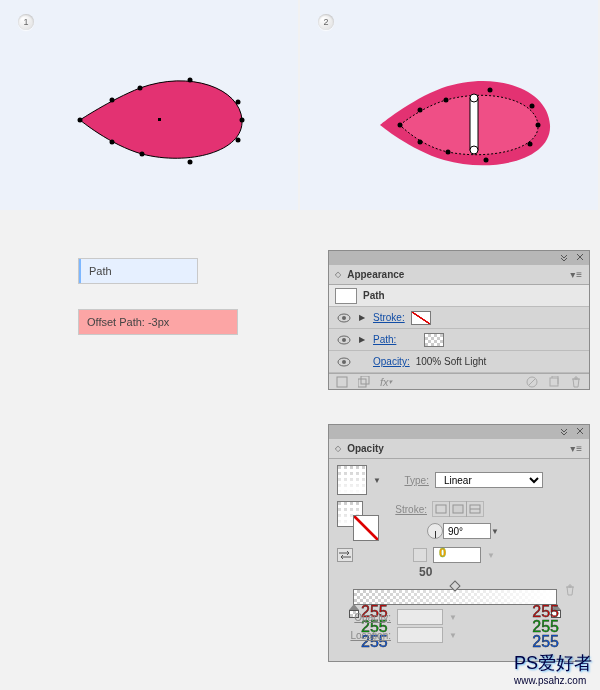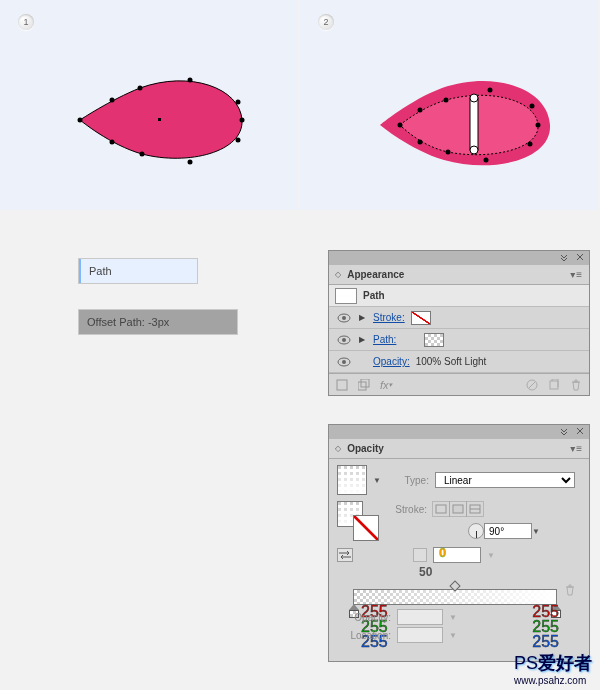--- a/index.html
+++ b/index.html
@@ -9,76 +9,76 @@
 .previews { display: flex; gap: 2px; }
 .preview-pane { width: 298px; height: 210px; background: #edf2fa; position: relative; }
 .preview-badge { position: absolute; top: 14px; left: 18px; width: 16px; height: 16px; border-radius: 50%; background: radial-gradient(circle at 30% 30%, #fff 0%, #ddd 100%); box-shadow: inset 0 1px 2px rgba(0,0,0,.2), 0 1px 1px rgba(255,255,255,.8); font-size: 9px; text-align: center; line-height: 16px; color: #666; }
 .preview-shape { position: absolute; top: 70px; left: 70px; }
 
 
 .wizard { position: absolute; top: 258px; left: 78px; width: 120px; border: 1px solid #c9c9c9; background: #fff; font-size: 11px; }
 .wizard .row { padding: 6px 8px; border-bottom: 1px solid #e3e3e3; color: #444; }
 .wizard .row:last-child { border-bottom: none; }
 .wizard .row.sel { background: #e6f0ff; border-left: 2px solid #7db7ff; }
-.offset { position: absolute; top: 307px; left: 78px; width: 160px; border: 1px solid #c9c9c9; background: #a3a3a3; font-size: 11px; padding: 6px 8px; color: #444; margin-top: 2px; }
+.offset { position: absolute; top: 307px; left: 78px; width: 160px; border: 1px solid #c9c9c9; background: #fca5a5; font-size: 11px; padding: 6px 8px; color: #444; margin-top: 2px; }
 
 
 .panel { position: absolute; background: #d6d6d6; border: 1px solid #8b8b8b; font-size: 10px; color: #3a3a3a; }
 .panel .tabbar { height: 14px; background: #b7b7b7; position: relative; }
 .panel .collapse-icons { position: absolute; right: 4px; top: 1px; display: flex; gap: 6px; }
 .panel .collapse-icons .ci { width: 10px; height: 10px; }
 .panel .header { display: flex; align-items: center; height: 20px; background: #d6d6d6; border-bottom: 1px solid #a9a9a9; padding: 0 6px; gap: 6px; }
 .panel .header .tri { font-size: 8px; color: #6b6b6b; }
-.panel .footer { height: 22px; border-top: 1px solid #a9a9a9; display: flex; align-items: center; padding: 0 6px; gap: 8px; }
+.panel .footer { height: 16px; border-top: 1px solid #a9a9a9; display: flex; align-items: center; padding: 0 6px; gap: 8px; }
 .panel .footer .spacer { flex: 1; }
 .panel .footer .fi { width: 14px; height: 14px; opacity: .55; display: inline-flex; align-items: center; justify-content: center; }
 
 .appearance { top: 250px; left: 328px; width: 262px; }
 .appearance .prow { display: flex; align-items: center; height: 22px; border-bottom: 1px solid #bcbcbc; padding: 0 6px; gap: 6px; background: #d6d6d6; }
 .appearance .prow.title { background: #e8e8e8; }
 .appearance .swatch { width: 22px; height: 16px; border: 1px solid #8b8b8b; background: #fff; }
 .appearance .eye { width: 18px; height: 18px; display: inline-flex; align-items: center; justify-content: center; }
 .appearance .tri2 { width: 8px; font-size: 8px; color: #444; }
 .appearance .lbl { color: #114da6; text-decoration: underline; }
 .appearance .val { color: #333; }
 .minisw { width: 20px; height: 14px; border: 1px solid #7a7a7a; display: inline-block; }
 .nostroke { background: #fff; position: relative; }
 .nostroke::after { content: ""; position: absolute; left: 0; top: 0; right: 0; bottom: 0; background: linear-gradient(to top right, transparent 45%, #d00 47%, #d00 53%, transparent 55%); }
 .checker { background-image: linear-gradient(45deg,#ccc 25%,transparent 25%),linear-gradient(-45deg,#ccc 25%,transparent 25%),linear-gradient(45deg,transparent 75%,#ccc 75%),linear-gradient(-45deg,transparent 75%,#ccc 75%); background-size: 6px 6px; background-position: 0 0,0 3px,3px -3px,-3px 0; background-color: #fff; }
 
 .gradient { top: 424px; left: 328px; width: 262px; height: 238px; }
 .gradient .body { padding: 6px 8px 4px 8px; position: relative; height: calc(100% - 34px); }
 .gradient .row { display: flex; align-items: center; gap: 6px; margin-bottom: 6px; }
-.gradient .lblg { color: #888; width: 42px; text-align: right; font-size: 10px; }
+.gradient .lblg { color: #888; width: 42px; text-align: right; font-size: 10px; text-decoration: underline; }
 select, input[type=text] { font-size: 10px; border: 1px solid #8b8b8b; background: #fff; height: 16px; padding: 0 4px; }
 .preview-sw { width: 30px; height: 30px; border: 1px solid #7a7a7a; }
 .swpair { position: relative; width: 42px; height: 40px; }
 .swpair .fillbox { position: absolute; top: 0; left: 0; width: 26px; height: 26px; border: 1px solid #7a7a7a; }
 .swpair .strokebox { position: absolute; bottom: 0; right: 0; width: 26px; height: 26px; border: 1px solid #7a7a7a; background: #fff; }
 .strokegroup { display: inline-flex; }
 .strokegroup .btn { width: 18px; height: 16px; border: 1px solid #9a9a9a; background: #d6d6d6; display: inline-flex; align-items: center; justify-content: center; margin-left: -1px; opacity: .5; }
-.anglefield { display: flex; align-items: center; gap: 0; justify-content: center; }
+.anglefield { display: flex; align-items: center; gap: 0; }
 .anglei { width: 16px; height: 16px; border: 1px solid #999; border-radius: 50%; position: relative; background: #eaeaea; }
 .anglei::after { content: ""; position: absolute; left: 50%; top: 50%; width: 1px; height: 7px; background: #333; transform-origin: top; transform: rotate(0deg); }
 .revbtn { width: 16px; height: 14px; border: 1px solid #999; background: #e3e3e3; display: inline-flex; align-items: center; justify-content: center; }
 .aspectbtn { width: 14px; height: 14px; border: 1px solid #999; background: #e3e3e3; opacity: .6; display: inline-block; }
 .gradbar { width: 204px; height: 16px; border: 1px solid #7a7a7a; position: relative; margin-top: 6px; margin-left: 16px; }
 .gradbar .fill { position: absolute; left:0; top:0; right:0; bottom:0; background-image: linear-gradient(to right, rgba(255,255,255,0) 0%, #ffffff 100%), linear-gradient(45deg,#ccc 25%,transparent 25%),linear-gradient(-45deg,#ccc 25%,transparent 25%),linear-gradient(45deg,transparent 75%,#ccc 75%),linear-gradient(-45deg,transparent 75%,#ccc 75%); background-size: 100% 100%,6px 6px,6px 6px,6px 6px,6px 6px; background-position: 0 0,0 0,0 3px,3px -3px,-3px 0; background-color:#fff; }
 .gradbar .dia { position: absolute; top: -8px; width: 8px; height: 8px; transform: rotate(45deg); background: #d6d6d6; border: 1px solid #666; }
 .gradstop { position: absolute; bottom: -12px; width: 10px; height: 12px; }
 .gradstop .cap { width: 10px; height: 6px; background: #888; clip-path: polygon(50% 0,100% 100%,0 100%); }
 .gradstop .box { width: 10px; height: 8px; border: 1px solid #555; }
 .gradtrash { width: 14px; height: 14px; opacity: .5; display: inline-flex; align-items: center; justify-content: center; margin-left: 6px; }
 .rgbcol { position: absolute; font-family: Impact, Arial Black, sans-serif; font-size: 16px; line-height: 15px; text-align: center; }
 .rgbcol span { display: block; -webkit-text-stroke: 0.5px #333; }
 .r { color: #d00; }
 .g { color: #0a0; }
 .b { color: #05e; }
 .watermark { position: absolute; right: 8px; bottom: 4px; font-family: Impact,Arial Black,sans-serif; font-size: 18px; color: #004; text-shadow: 1px 1px 2px rgba(0,150,255,.6); }
-.watermark .cn { color: #004; font-weight: bold; }
+.watermark .cn { color: #004; }
 </style>
 </head>
 <body>
 
 <div class="previews">
   <div class="preview-pane">
     <div class="preview-badge">1</div>
     <svg class="preview-shape" width="180" height="100">
       <path d="M10,50 C10,50 40,30 70,18 C120,0 170,18 172,50 C174,82 118,96 72,84 C40,75 10,50 10,50 Z" fill="#e33272" stroke="#000" stroke-width="1"></path>
       <circle cx="70" cy="18" r="2.5" fill="#000"></circle>
@@ -229,21 +229,21 @@
     <b>Opacity</b>
     <span style="flex:1"></span>
     <span style="letter-spacing:1px;color:#666">▾≡</span>
   </div>
   <div class="body">
 
     <div class="row">
       <div class="preview-sw checker" style="background-image:linear-gradient(to bottom,rgba(255,255,255,0),#fff),linear-gradient(45deg,#ccc 25%,transparent 25%),linear-gradient(-45deg,#ccc 25%,transparent 25%),linear-gradient(45deg,transparent 75%,#ccc 75%),linear-gradient(-45deg,transparent 75%,#ccc 75%);background-size:100% 100%,6px 6px,6px 6px,6px 6px,6px 6px;"></div>
       <span style="font-size:8px;color:#555">▼</span>
       <span class="lblg">Type:</span>
-      <select style="width:140px"><option>Linear</option></select>
+      <select style="width:108px"><option>Linear</option></select>
     </div>
 
     <div class="row" style="align-items:flex-start">
       <div class="swpair">
         <div class="fillbox checker" style="background-image:linear-gradient(to bottom,rgba(255,255,255,0),#fff),linear-gradient(45deg,#ccc 25%,transparent 25%),linear-gradient(-45deg,#ccc 25%,transparent 25%),linear-gradient(45deg,transparent 75%,#ccc 75%),linear-gradient(-45deg,transparent 75%,#ccc 75%);background-size:100% 100%,6px 6px,6px 6px,6px 6px,6px 6px;"></div>
         <div class="strokebox nostroke"></div>
       </div>
       <div style="flex:1">
         <div style="display:flex;align-items:center;gap:6px;margin-bottom:6px">
           <span class="lblg">Stroke:</span>

